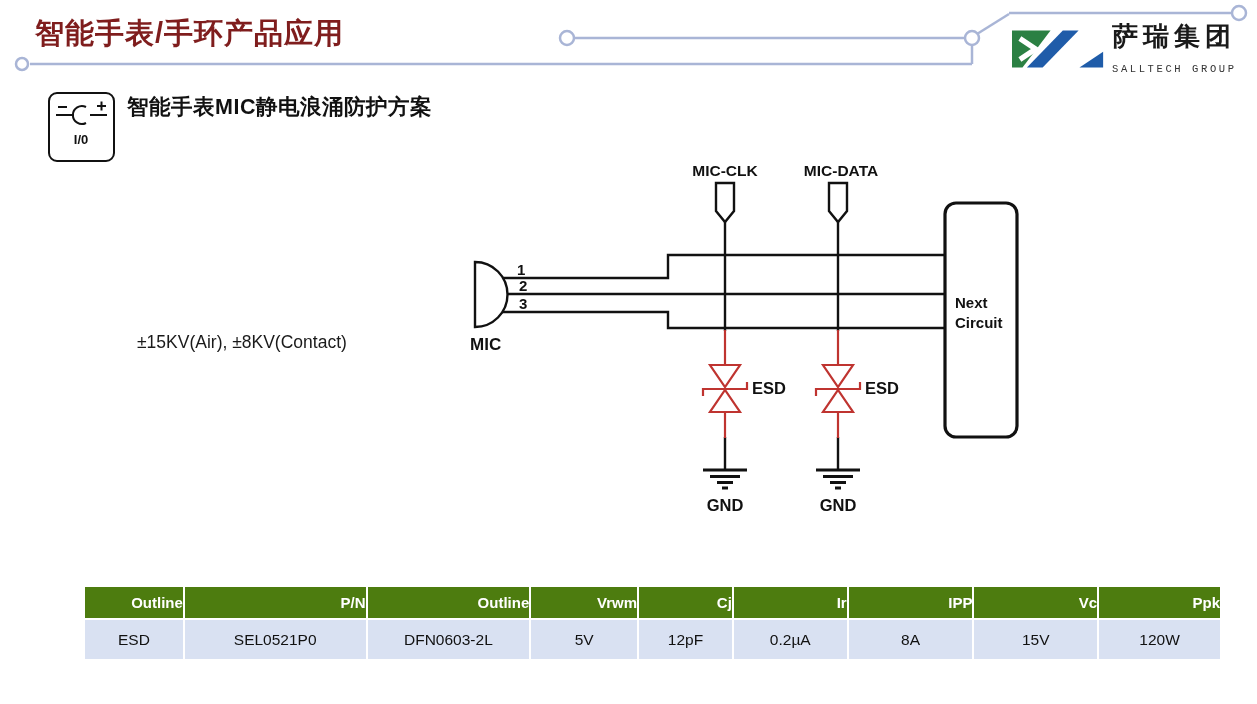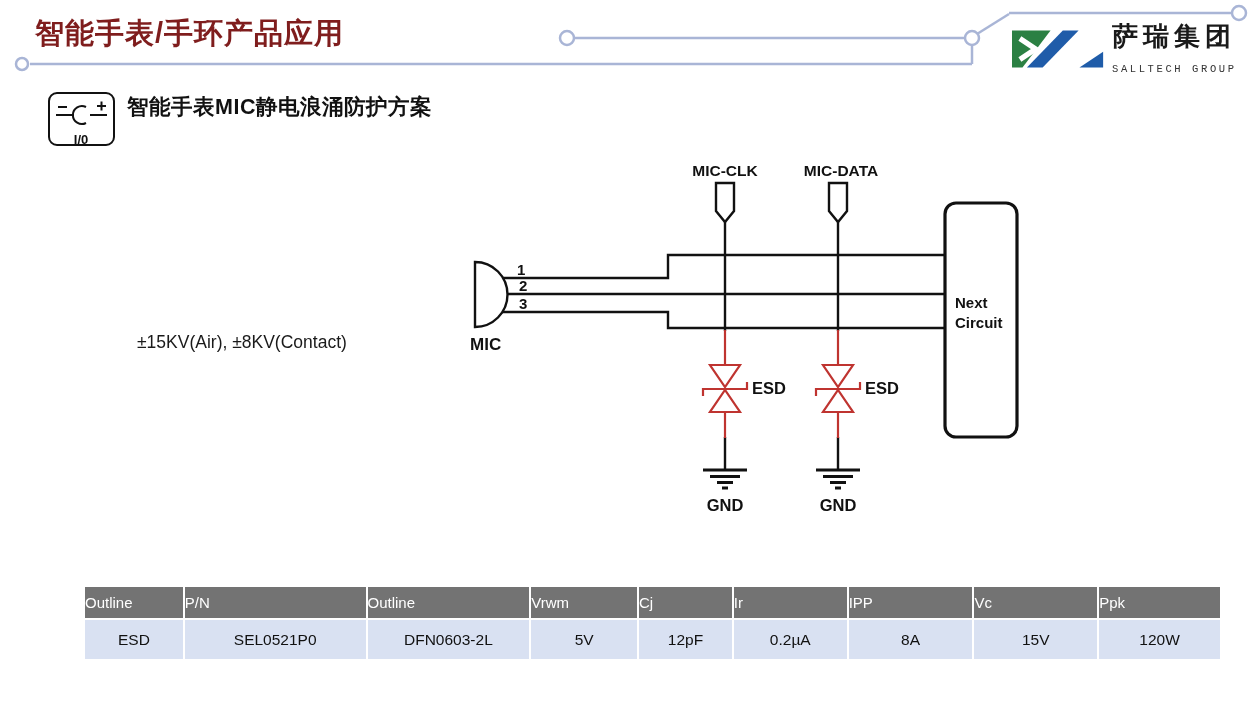--- a/index.html
+++ b/index.html
@@ -16,40 +16,40 @@
   .deco-svg { left: 0; top: 0; width: 1257px; height: 90px; }
 
   .logo { left: 1012px; top: 24px; display: flex; align-items: center; }
   .logo-mark { width: 92px; height: 46px; }
   .logo-text { margin-left: 8px; display: flex; flex-direction: column; font-family: Liberation Mono, monospace; }
   .logo-cn { font-size: 26px; font-weight: 600; color: #1a1a1a; letter-spacing: 5px; line-height: 1.1; white-space: nowrap; }
   .logo-en { font-size: 10.5px; color: #333; letter-spacing: 2.6px; margin-top: 10px; white-space: nowrap; }
 
   
   .io-icon-box {
-    left: 48px; top: 92px; width: 67px; height: 54px;
+    left: 48px; top: 92px; width: 67px; height: 70px;
     border: 2px solid #111; border-radius: 9px; background: #fff;
   }
   .section-heading {
     left: 127px; top: 92px;
     font-size: 21.5px; font-weight: bold; color: #111; letter-spacing: 0.5px;
   }
 
   
   .circuit-svg { left: 0; top: 0; width: 1257px; height: 560px; }
   svg text { font-family: "Liberation Sans", sans-serif; }
 
   .std-note { left: 137px; top: 330px; font-size: 17.5px; color: #1a1a1a; line-height: 25px; }
 
   
   .spec-table-wrap { left: 83px; top: 585px; width: 1139px; }
   table.spec { width: 100%; border-collapse: collapse; table-layout: fixed; }
   table.spec th {
-    background: #737373; color: #ffffff; font-weight: normal; font-size: 15px;
-    height: 33px; border: 2.5px solid #ffffff; text-align: left; vertical-align: middle;
+    background: #4d7c0f; color: #ffffff; font-weight: bold; font-size: 15px;
+    height: 33px; border: 2.5px solid #ffffff; text-align: right; vertical-align: middle;
   }
   table.spec td {
     background: #d9e1f2; color: #111; font-size: 15.5px;
     height: 41px; border: 2.5px solid #ffffff; text-align: center; vertical-align: middle;
   }
 </style>
 </head>
 <body>
 
 <svg class="abs deco-svg" viewBox="0 0 1257 90">

